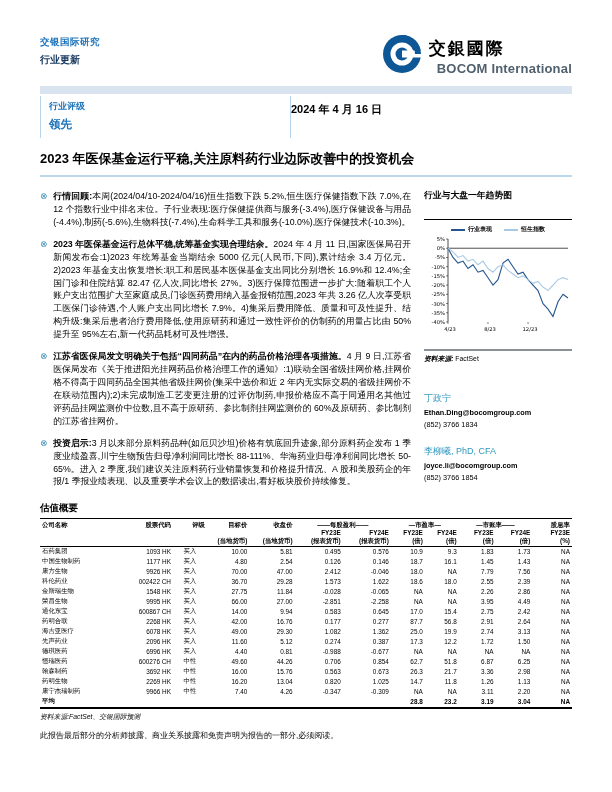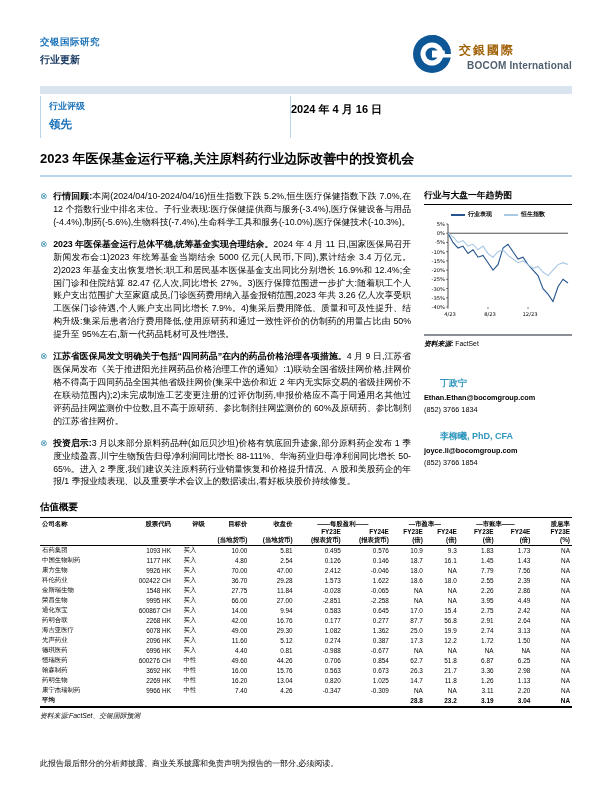--- a/index.html
+++ b/index.html
@@ -4,64 +4,64 @@
 <style>
   html,body{margin:0;padding:0;background:#fff;}
   .page{position:relative;width:612px;height:792px;background:#fff;overflow:hidden;
         font-family:"Liberation Sans","DejaVu Sans",sans-serif;color:#000;box-sizing:border-box;
         padding:36px 40px 0 40px;}
   
   .hdr{display:flex;justify-content:space-between;align-items:flex-start;}
   .brand-research{color:#1e74ba;font-weight:bold;font-size:9.5px;letter-spacing:.5px;}
   .brand-type{color:#14355e;font-weight:bold;font-size:10px;margin-top:4px;}
   .logo{display:flex;align-items:center;gap:7px;margin-top:-2px;}
-  .logo-cn{color:#a16207;font-weight:bold;font-size:12px;letter-spacing:2px;}
-  .logo-en{color:#51606f;font-weight:bold;font-size:10px;letter-spacing:.2px;margin-top:1px;padding-left:8px;}
+  .logo-cn{color:#000000;font-weight:bold;font-size:17px;letter-spacing:2px;}
+  .logo-en{color:#51606f;font-weight:bold;font-size:13px;letter-spacing:.2px;margin-top:1px;padding-left:8px;}
   .band{height:8px;background:#d9e4f0;margin-top:8px;}
   
   .titlerow{display:grid;grid-template-columns:1fr 140px 142px;min-height:42px;margin-top:2px;}
   .report-title{color:#2076bc;font-weight:bold;font-size:19px;align-self:end;padding-bottom:2px;}
   .cell-rating{border-left:1px solid #b9d3e8;padding:4px 0 0 8px;}
   .rating-label{color:#1e74ba;font-weight:bold;font-size:9px;}
   .rating-value{color:#1e74ba;font-weight:bold;font-size:11.5px;margin-top:4px;}
   .cell-date{border-left:1px solid #b9d3e8;padding:6px 0 0 0;text-align:left;font-weight:bold;font-size:11px;}
   
   .headline{font-weight:bold;font-size:13px;margin-top:12px;padding-bottom:7px;border-bottom:2px solid #bcd6ea;}
   
   .main{display:flex;gap:13px;margin-top:13px;}
   .col-left{flex:1;min-width:0;}
   .bullet{display:flex;gap:6px;margin-bottom:9px;font-size:8.8px;line-height:1.47;text-align:justify;}
   .bullet-icon{color:#2e86ae;font-size:8.5px;flex:0 0 auto;line-height:1.5;}
   .bullet b{font-weight:bold;}
   .col-right{flex:0 0 148px;}
-  .chart-title{font-weight:bold;font-size:8.8px;border-bottom:1.5px solid #000;padding-bottom:2px;}
+  .chart-title{font-weight:bold;font-size:8.8px;border-bottom:1.5px solid #000;padding-bottom:17px;}
   .legend{display:flex;justify-content:center;gap:12px;font-size:6px;font-weight:bold;margin-top:5px;}
   .legend-item{display:flex;align-items:center;gap:3px;}
   .legend-swatch{display:inline-block;width:14px;height:2px;background:#24558e;}
   svg text{font-family:"DejaVu Sans",sans-serif;}
   .chart-src{border-top:2.5px solid #8a9096;margin-top:3px;padding-top:3px;font-size:6.8px;}
   .src-label{font-style:italic;font-weight:bold;}
   .analysts{margin-top:28px;}
   .analyst{margin-bottom:16px;}
-  .analyst-name{color:#2f97be;font-weight:bold;font-size:9px;margin-left:16px;}
+  .analyst-name{color:#2f97be;font-weight:normal;font-size:9px;}
   .analyst-email{font-size:7.3px;font-weight:bold;margin-top:3px;}
   .analyst-phone{font-size:7.3px;margin-top:3px;}
   
   .val-heading{font-weight:bold;font-size:9.5px;margin-top:4px;margin-bottom:3px;}
   table.vt{width:100%;border-collapse:collapse;font-size:6.4px;table-layout:fixed;}
   .vt th{font-weight:bold;padding:0 2px;line-height:1.25;}
   .vt thead tr:first-child th{border-top:1.5px solid #000;padding-top:1.5px;}
   .vt th.uh{border-bottom:1px solid #000;padding-bottom:1px;}
   .vt td{padding:.5px 2px;text-align:right;white-space:nowrap;overflow:hidden;}
   .vt td:first-child{text-align:left;}
   .vt td:nth-child(3){text-align:center;}
   .vt tr.avg td{font-weight:bold;border-bottom:2px solid #000;}
   .vt-source{font-size:6.8px;font-style:italic;margin-top:3px;}
   
-  .footer{position:absolute;left:40px;right:40px;top:758px;font-size:8px;line-height:1.4;}
+  .footer{position:absolute;left:40px;right:40px;top:730px;font-size:8px;line-height:1.4;}
   .footer-line2{margin-top:7px;}
 </style>
 </head>
 <body>
 
 <div class="page">
 
   <div class="hdr">
     <div>
       <div class="brand-research">交银国际研究</div>
@@ -164,21 +164,21 @@
           <polyline points="24.0,14.2 29.0,23.4 34.0,29.0 39.0,27.1 44.0,34.5 49.0,30.8 54.0,38.2 59.0,36.4 64.0,43.7 69.0,51.1 74.0,45.6 79.0,29.0 84.0,25.3 89.0,32.7 94.0,40.0 99.0,38.2 104.0,45.6 109.0,51.1 114.0,56.6 119.0,69.6 124.0,75.1 129.0,82.5 134.0,67.7 139.0,60.3 144.0,64.0" fill="none" stroke="#24558e" stroke-width="1.1"></polyline>
           <polyline points="24.0,14.2 29.0,17.9 34.0,23.4 39.0,21.6 44.0,27.1 49.0,25.3 54.0,30.8 59.0,27.1 64.0,34.5 69.0,38.2 74.0,32.7 79.0,30.8 84.0,36.4 89.0,40.0 94.0,43.7 99.0,41.9 104.0,45.6 109.0,49.3 114.0,47.4 119.0,53.0 124.0,56.6 129.0,51.1 134.0,45.6 139.0,43.7 144.0,45.6" fill="none" stroke="#a8c8e4" stroke-width="1.1"></polyline>
         </svg>
       <div class="chart-src">
         <span class="src-label">资料来源: </span><span>FactSet</span>
       </div>
 
       <div class="analysts">
         <div class="analyst">
           <div class="analyst-name">丁政宁</div>
-          <div class="analyst-email">Ethan.Ethan@bocomgroup.com</div>
+          <div class="analyst-email">Ethan.Ding@bocomgroup.com</div>
           <div class="analyst-phone">(852) 3766 1834</div>
         </div>
         <div class="analyst">
           <div class="analyst-name">李柳曦, PhD, CFA</div>
           <div class="analyst-email">joyce.li@bocomgroup.com</div>
           <div class="analyst-phone">(852) 3766 1854</div>
         </div>
       </div>
     </div>
   </div>

